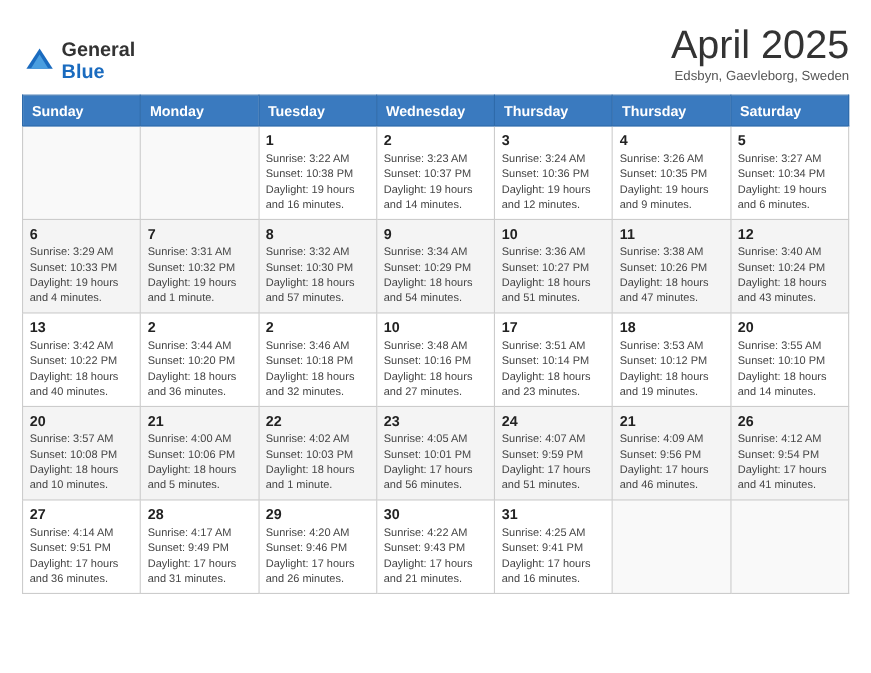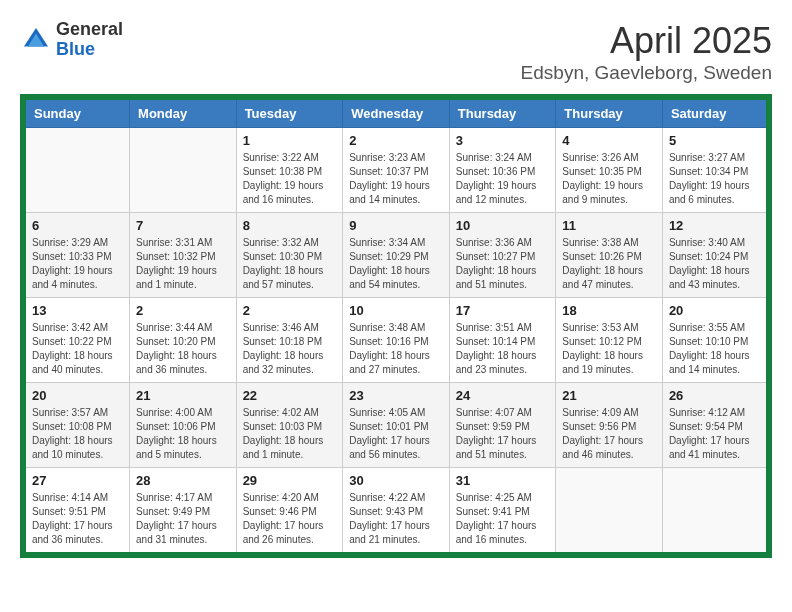--- a/index.html
+++ b/index.html
@@ -6,21 +6,21 @@
     body {
       font-family: Arial, sans-serif;
       background: #fff;
       width: 792px;
       min-height: 612px;
       padding: 20px;
     }
     .header {
       display: flex;
       justify-content: space-between;
-      align-items: flex-start;
+      align-items: flex-end;
       margin-bottom: 10px;
     }
     .logo {
       display: flex;
       align-items: center;
       gap: 4px;
     }
     .logo-text {
       font-size: 18px;
       font-weight: bold;
@@ -34,27 +34,27 @@
     }
     .title-block {
       text-align: right;
     }
     .month-title {
       font-size: 36px;
       font-weight: normal;
       color: #333;
     }
     .location-title {
-      font-size: 19px;
+      font-size: 12px;
       color: #555;
     }
     .calendar {
       width: 100%;
       border-collapse: collapse;
-      border: 6px solid #15803d;
+      border: 1px solid #15803d;
     }
     .calendar th {
       background-color: #3a7abf;
       color: #fff;
       text-align: left;
       padding: 6px 8px;
       font-size: 13px;
       font-weight: bold;
       border: 1px solid #2e6aaa;
     }

